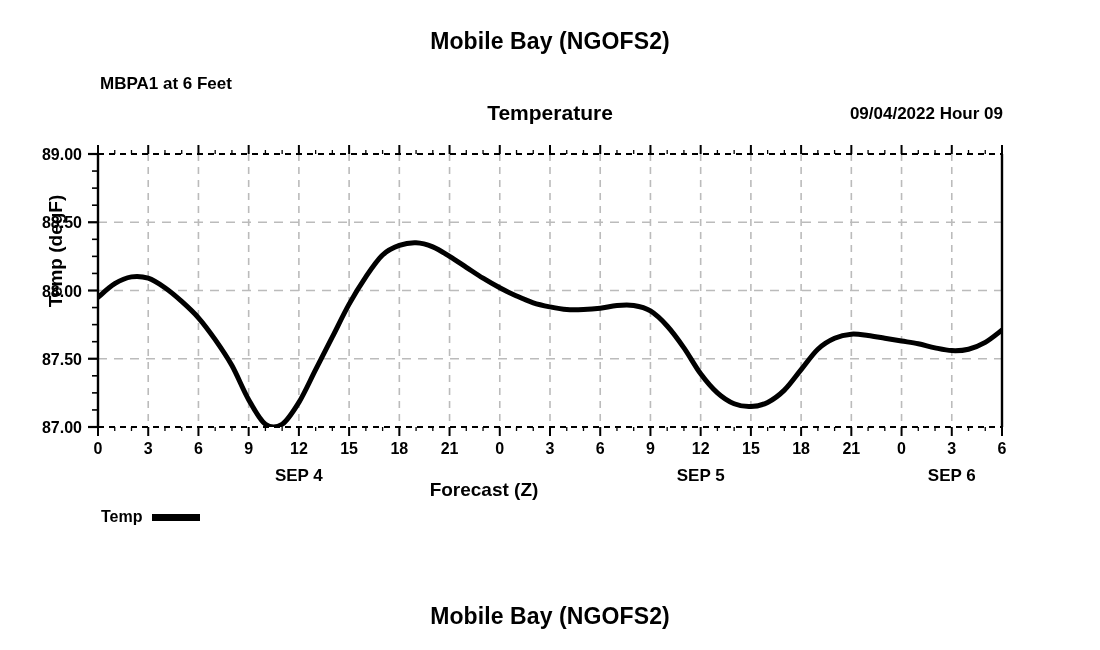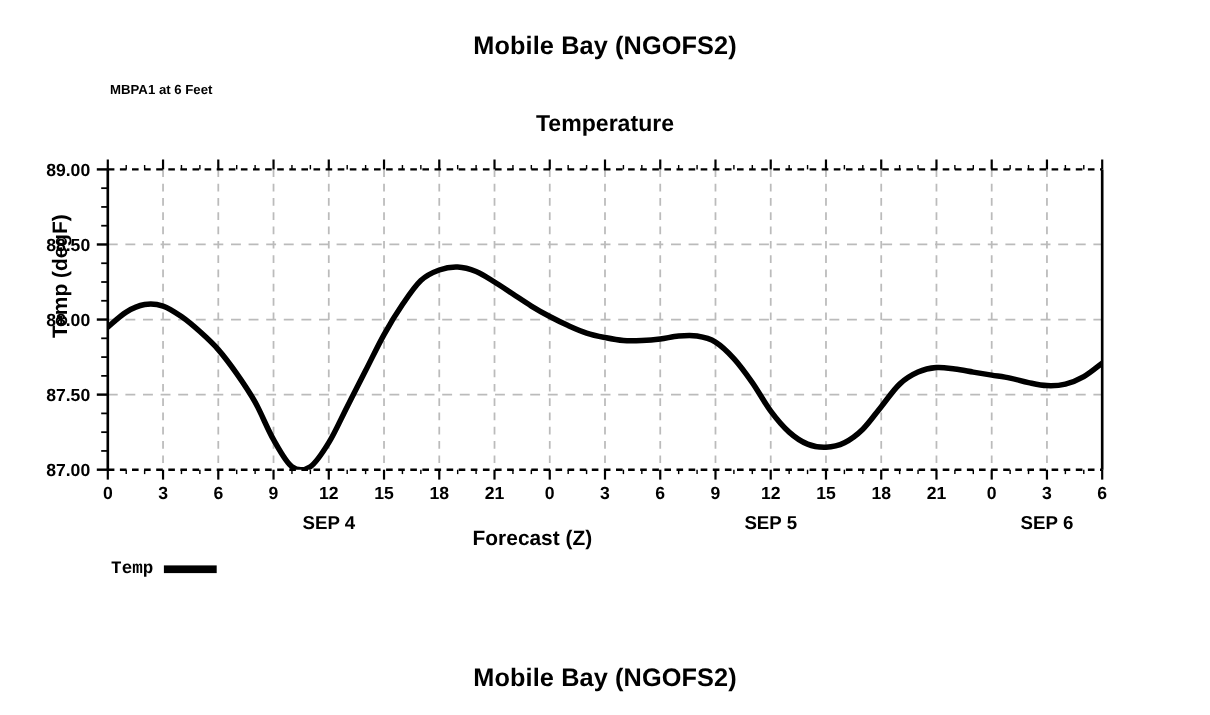--- a/index.html
+++ b/index.html
@@ -40,21 +40,21 @@
     font-size: 23px;
     font-weight: bold;
     letter-spacing: 0.1px;
   }
 
   
   .hdr-station {
     position: absolute;
     left: 100px;
     top: 74px;
-    font-size: 12px;
+    font-size: 17px;
     font-weight: bold;
     white-space: pre;
   }
   .hdr-coords {
     position: absolute;
     left: 100px;
     top: 104px;
     font-size: 17px;
     font-weight: bold;
     white-space: pre;
@@ -114,41 +114,41 @@
   }
 
   
   .legend {
     position: absolute;
     left: 101px;
     top: 508px;
     display: flex;
     align-items: center;
     gap: 10px;
-    font-family: Liberation Mono, monospace;
   }
   .legend-label {
     font-size: 16px;
     font-weight: bold;
   }
   .legend-swatch {
     width: 48px;
     height: 7px;
     background: #000000;
   }
 </style>
 </head>
 <body>
 
 <div class="page">
 
   <div class="title-top">Mobile Bay (NGOFS2)</div>
 
   <div class="hdr-station">MBPA1 at 6 Feet</div>
   <div class="hdr-var">Temperature</div>
+  <div class="hdr-runtime">09/04/2022 Hour 09</div>
 
   <div class="plot-wrap">
     <svg class="plot" width="1100" height="650">
       <g id="grid-group">
           <line x1="148.22222222222223" y1="154" x2="148.22222222222223" y2="427" stroke="#bbbbbb" stroke-width="1.6" stroke-dasharray="7,6"></line>
           <line x1="198.44444444444446" y1="154" x2="198.44444444444446" y2="427" stroke="#bbbbbb" stroke-width="1.6" stroke-dasharray="7,6"></line>
           <line x1="248.66666666666666" y1="154" x2="248.66666666666666" y2="427" stroke="#bbbbbb" stroke-width="1.6" stroke-dasharray="7,6"></line>
           <line x1="298.8888888888889" y1="154" x2="298.8888888888889" y2="427" stroke="#bbbbbb" stroke-width="1.6" stroke-dasharray="7,6"></line>
           <line x1="349.1111111111111" y1="154" x2="349.1111111111111" y2="427" stroke="#bbbbbb" stroke-width="1.6" stroke-dasharray="7,6"></line>
           <line x1="399.3333333333333" y1="154" x2="399.3333333333333" y2="427" stroke="#bbbbbb" stroke-width="1.6" stroke-dasharray="7,6"></line>

